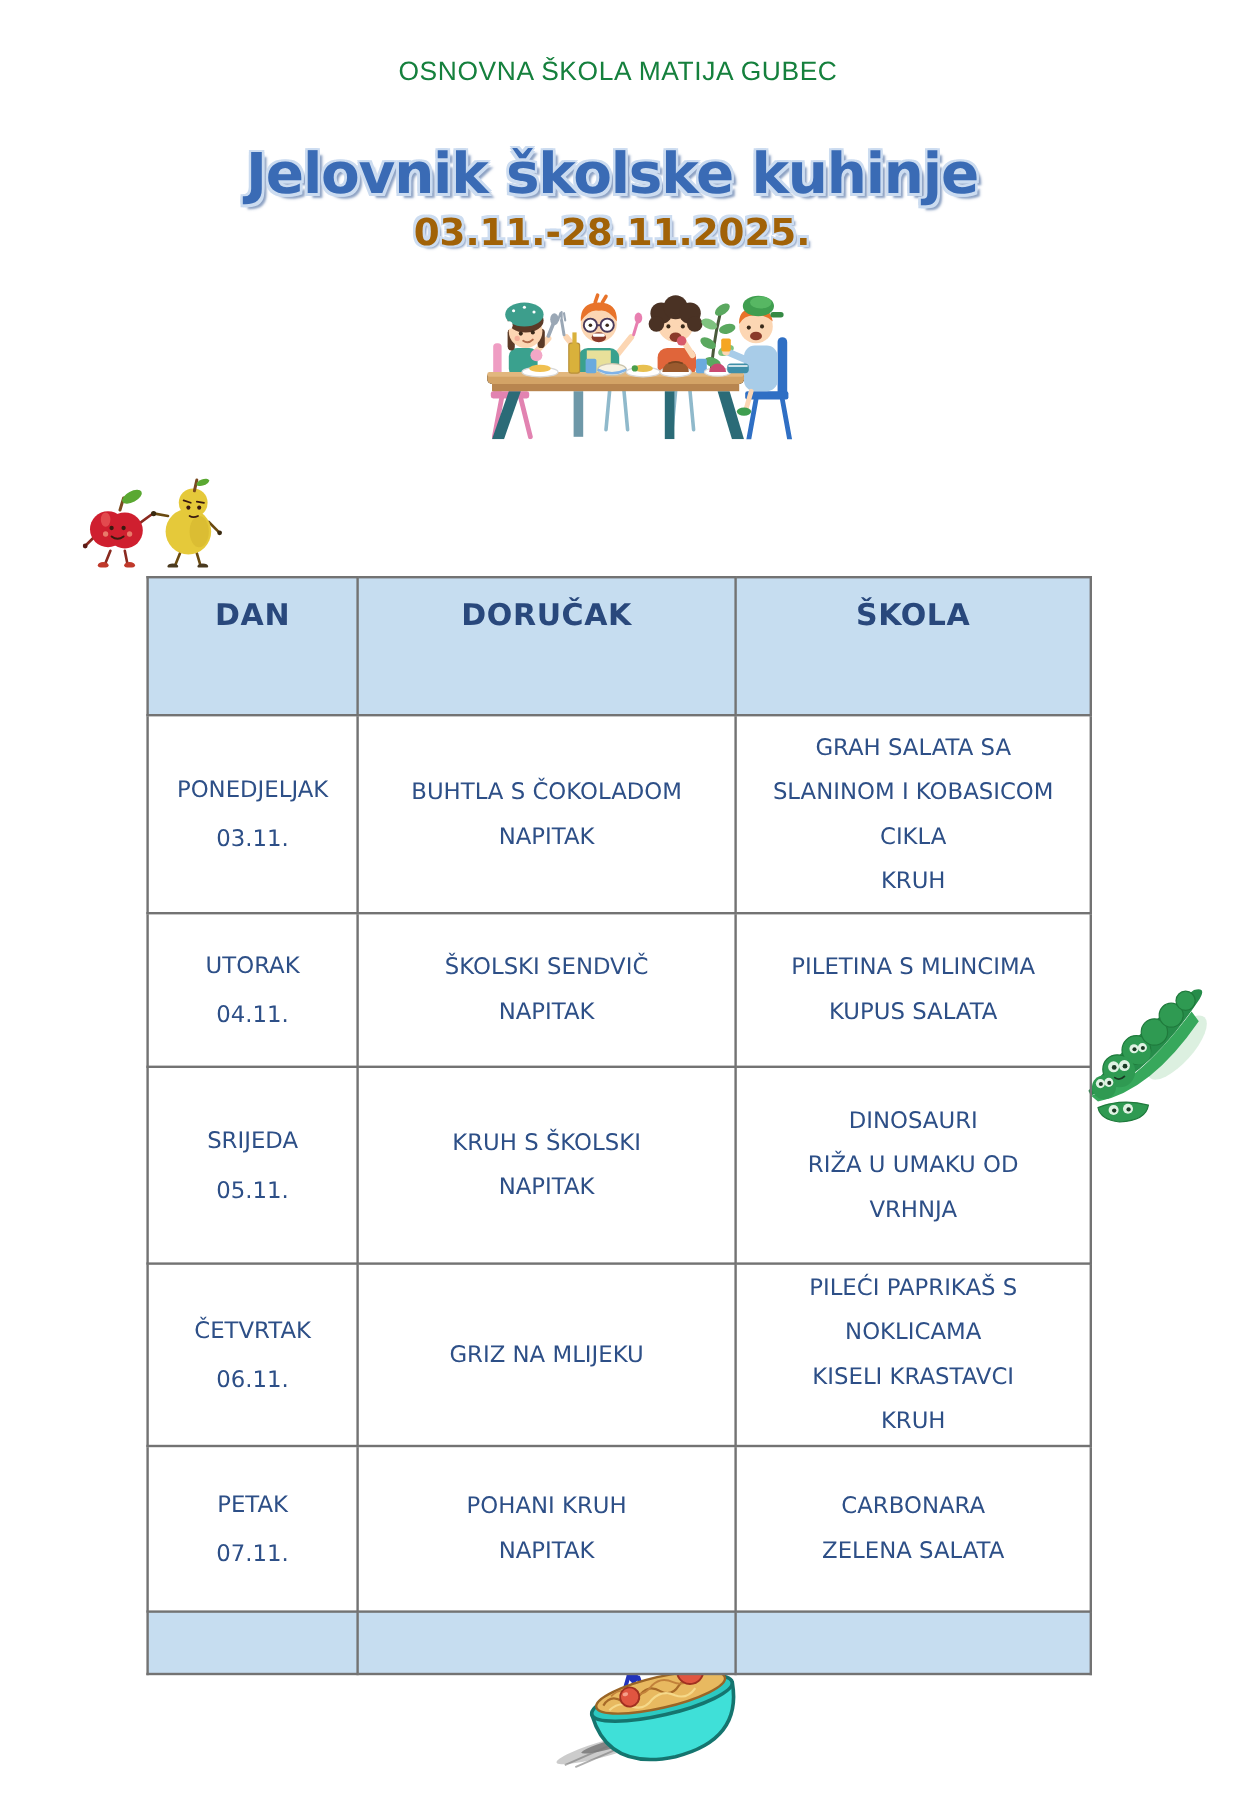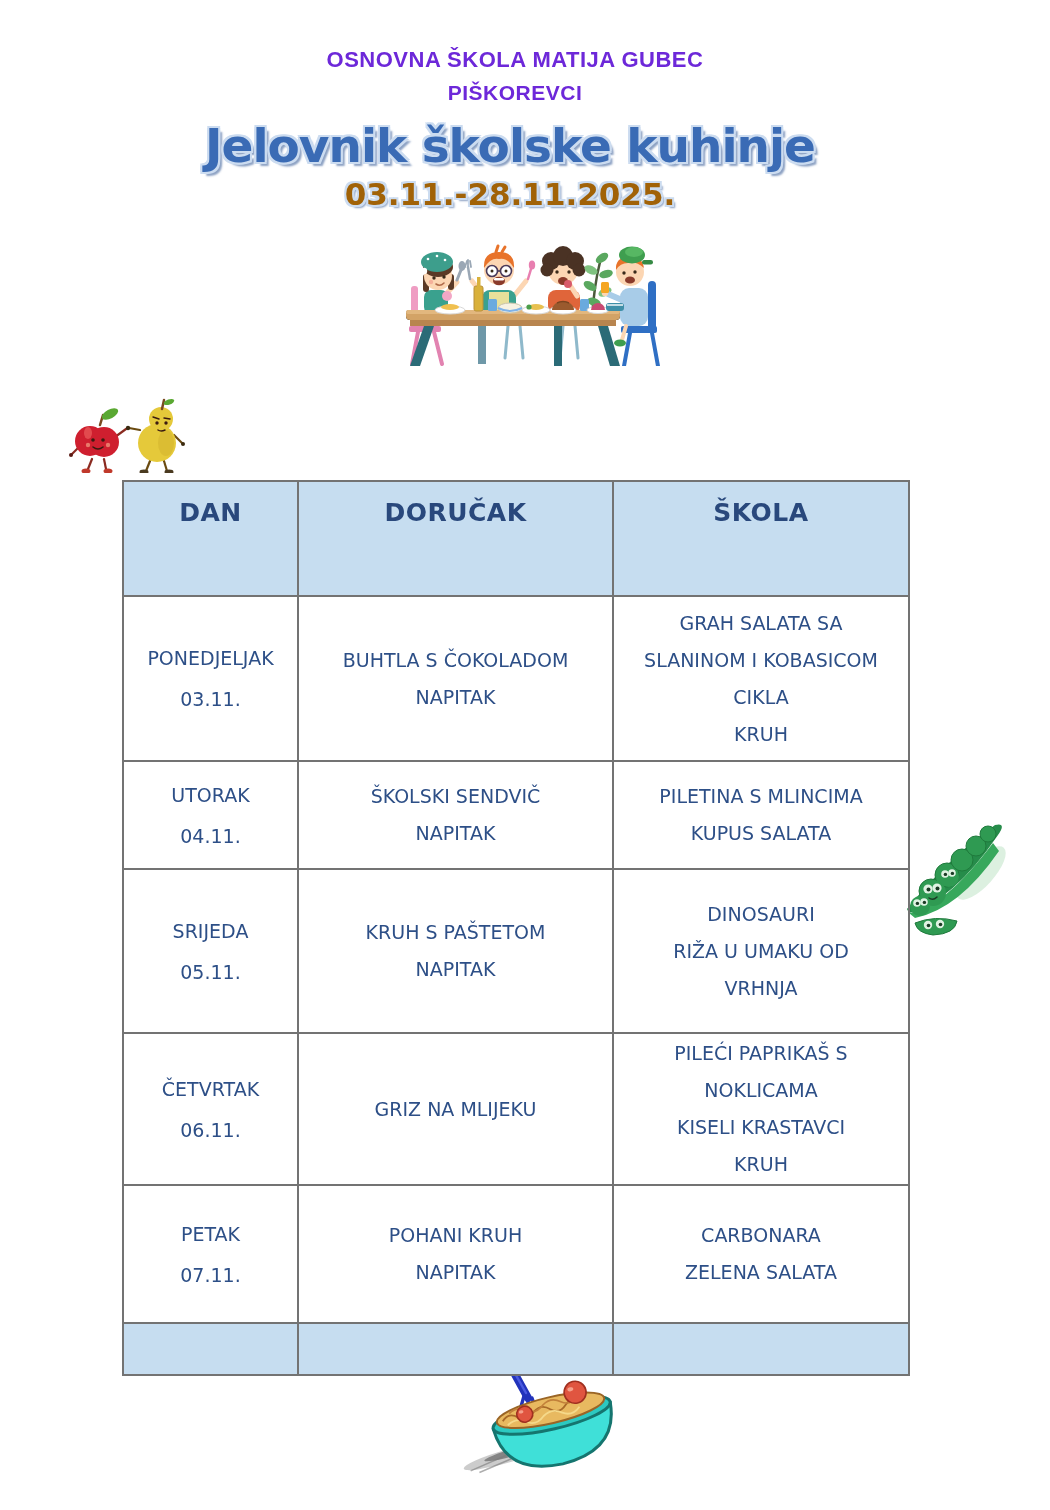--- a/index.html
+++ b/index.html
@@ -8,21 +8,21 @@
     width:1050px;height:1510px;
     margin:0 auto;
     background:#ffffff;
     overflow:hidden;
     font-family:"DejaVu Sans",sans-serif;
   }
   
   .school-line{
     position:absolute;left:0;right:20px;text-align:center;
     font-family:"Liberation Sans",sans-serif;
-    font-weight:bold;color:#6d28d9;
+    font-weight:normal;color:#15803d;
   }
   .school-line1{top:47px;font-size:22px;letter-spacing:.5px;}
   .school-line2{top:81px;font-size:21px;letter-spacing:.5px;}
   .big-title{
     position:absolute;top:118px;left:0;right:30px;text-align:center;
     font-size:47px;font-weight:bold;letter-spacing:-1px;
     color:#3a6bb5;
     text-shadow:
       -2px -2px 0 #ccdcf0, 2px -2px 0 #ccdcf0,
       -2px  2px 0 #ccdcf0, 2px  2px 0 #ccdcf0,
@@ -57,34 +57,33 @@
     border:2px solid #737373;
     text-align:center;padding:0 6px;
     color:#2d4f87;
   }
   tr.hdr th{
     height:97px;background:#c6ddf0;vertical-align:top;
     padding-top:16px;font-size:25px;font-weight:700;
     letter-spacing:.5px;color:#29487c;
   }
   tr.body-row td{vertical-align:middle;font-size:19px;}
-  tr.h1{height:165px;} tr.h2{height:108px;} tr.h3{height:164px;}
+  tr.h1{height:165px;} tr.h2{height:128px;} tr.h3{height:164px;}
   tr.h4{height:152px;} tr.h5{height:138px;}
   tr.footer-row td{height:50px;background:#c6ddf0;}
   td .line{line-height:37px;}
   td .day-name{line-height:24px;margin-bottom:17px;}
   td .day-date{line-height:24px;}
 </style>
 </head>
 <body>
 
 <div class="page">
 
   <div class="school-line school-line1">OSNOVNA ŠKOLA MATIJA GUBEC</div>
-  <div class="school-line school-line2">PIŠKOREVCI</div>
   <div class="big-title">Jelovnik školske kuhinje</div>
   <div class="date-range">03.11.-28.11.2025.</div>
 
   <svg id="kids" class="illus" viewBox="0 0 310 140">
 
     <g>
       <rect x="53" y="60" width="7" height="44" rx="3" fill="#ef9dc3"></rect>
       <rect x="51" y="100" width="32" height="6" rx="2" fill="#e283b1"></rect>
       <path d="M60,106 L54,138 M76,106 L84,138" stroke="#e283b1" stroke-width="4" fill="none" stroke-linecap="round"></path>
     </g>
@@ -360,21 +359,21 @@
         <div class="line">KUPUS SALATA</div>
       </td>
     </tr>
 
     <tr class="body-row h3">
       <td>
         <div class="day-name">SRIJEDA</div>
         <div class="day-date">05.11.</div>
       </td>
       <td>
-        <div class="line">KRUH S PAŠTETOM</div>
+        <div class="line">KRUH S ŠKOLSKI</div>
         <div class="line">NAPITAK</div>
       </td>
       <td>
         <div class="line">DINOSAURI</div>
         <div class="line">RIŽA U UMAKU OD</div>
         <div class="line">VRHNJA</div>
       </td>
     </tr>
 
     <tr class="body-row h4">

